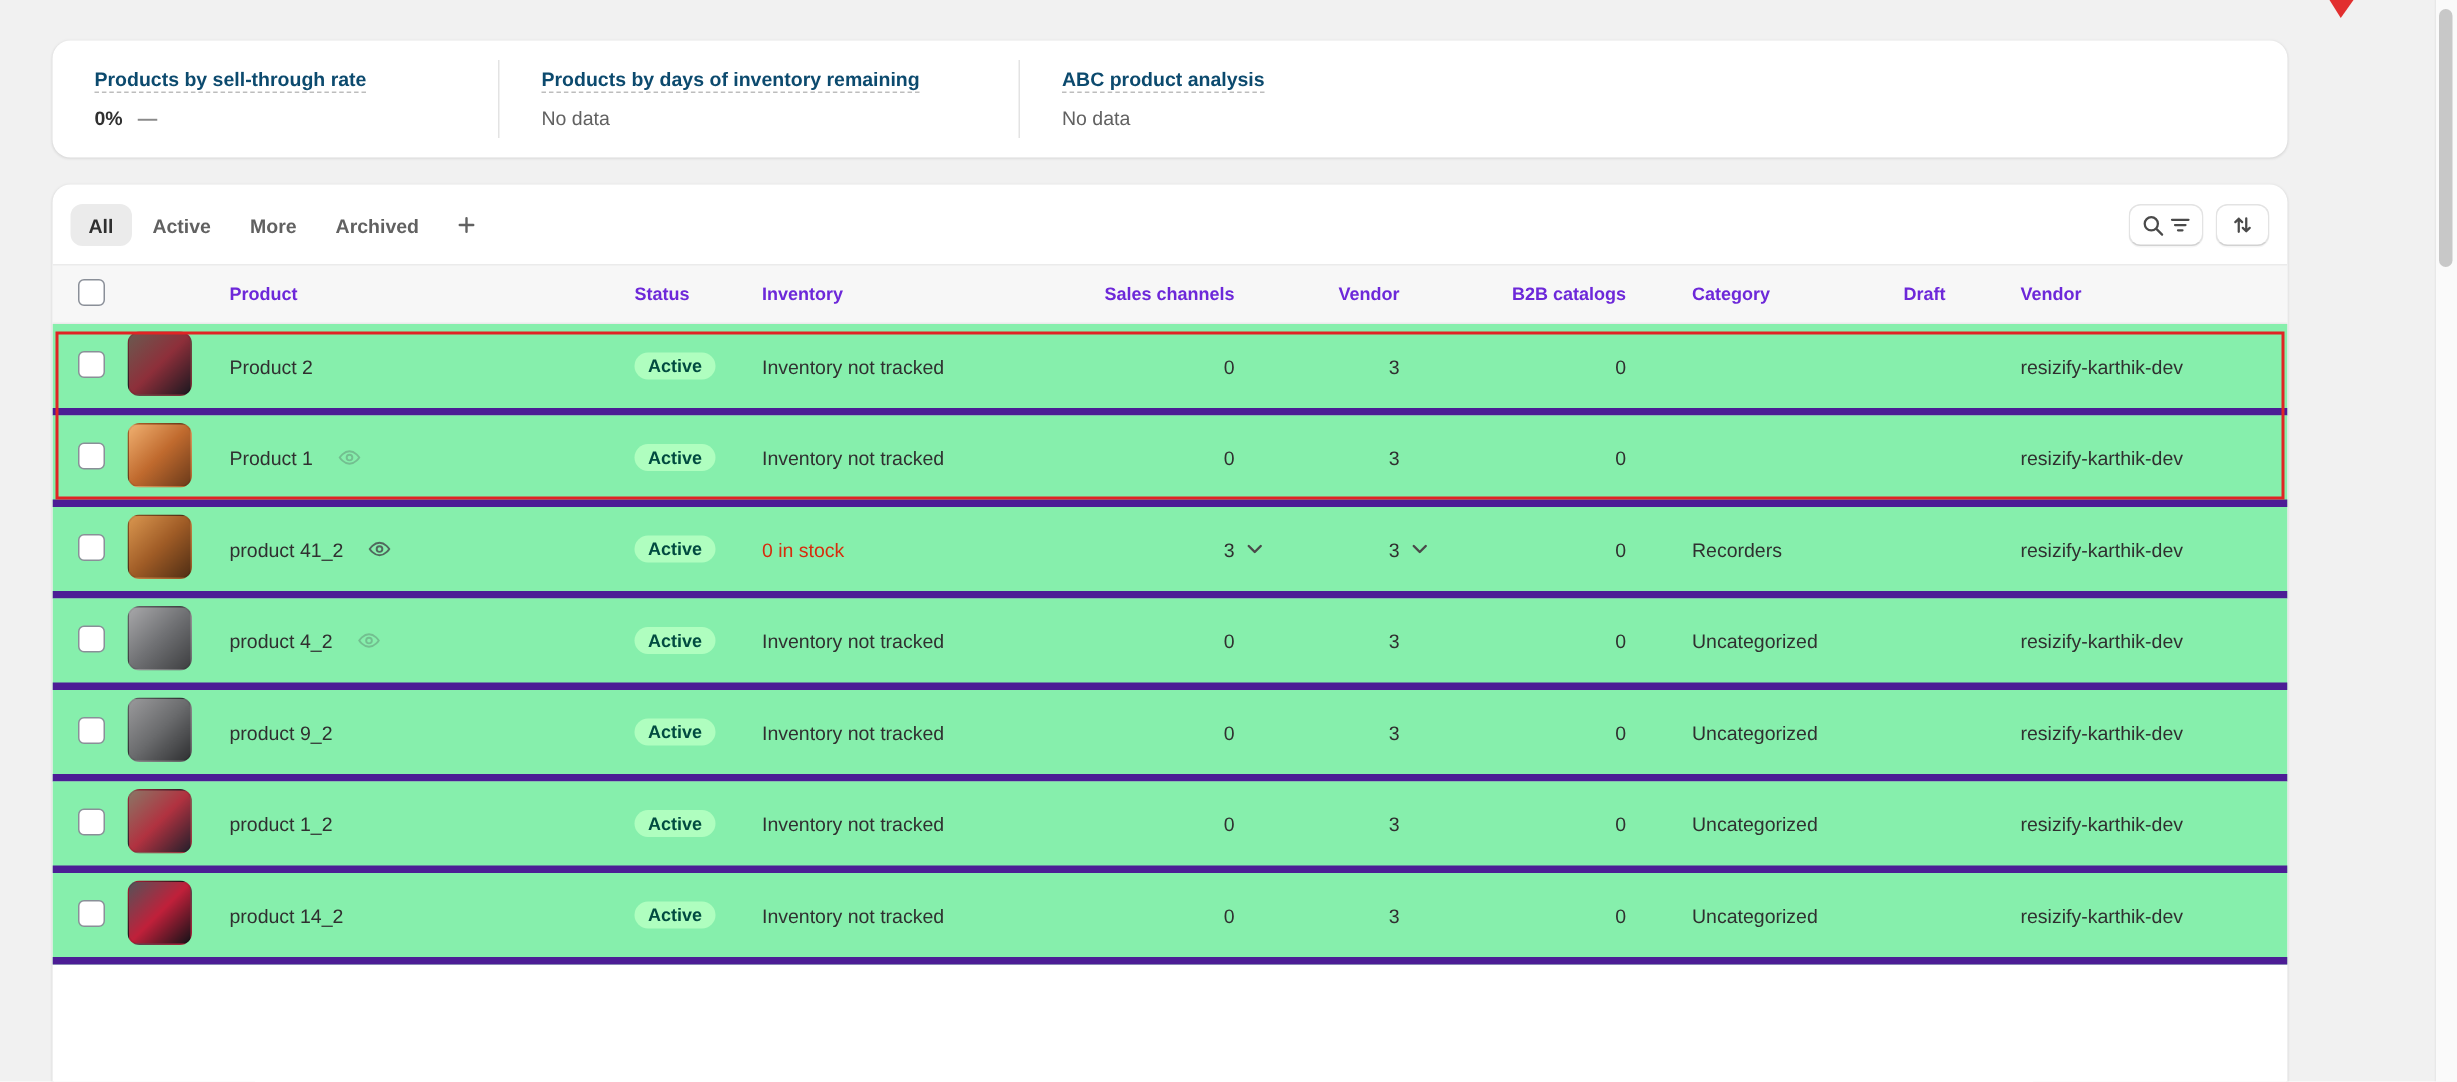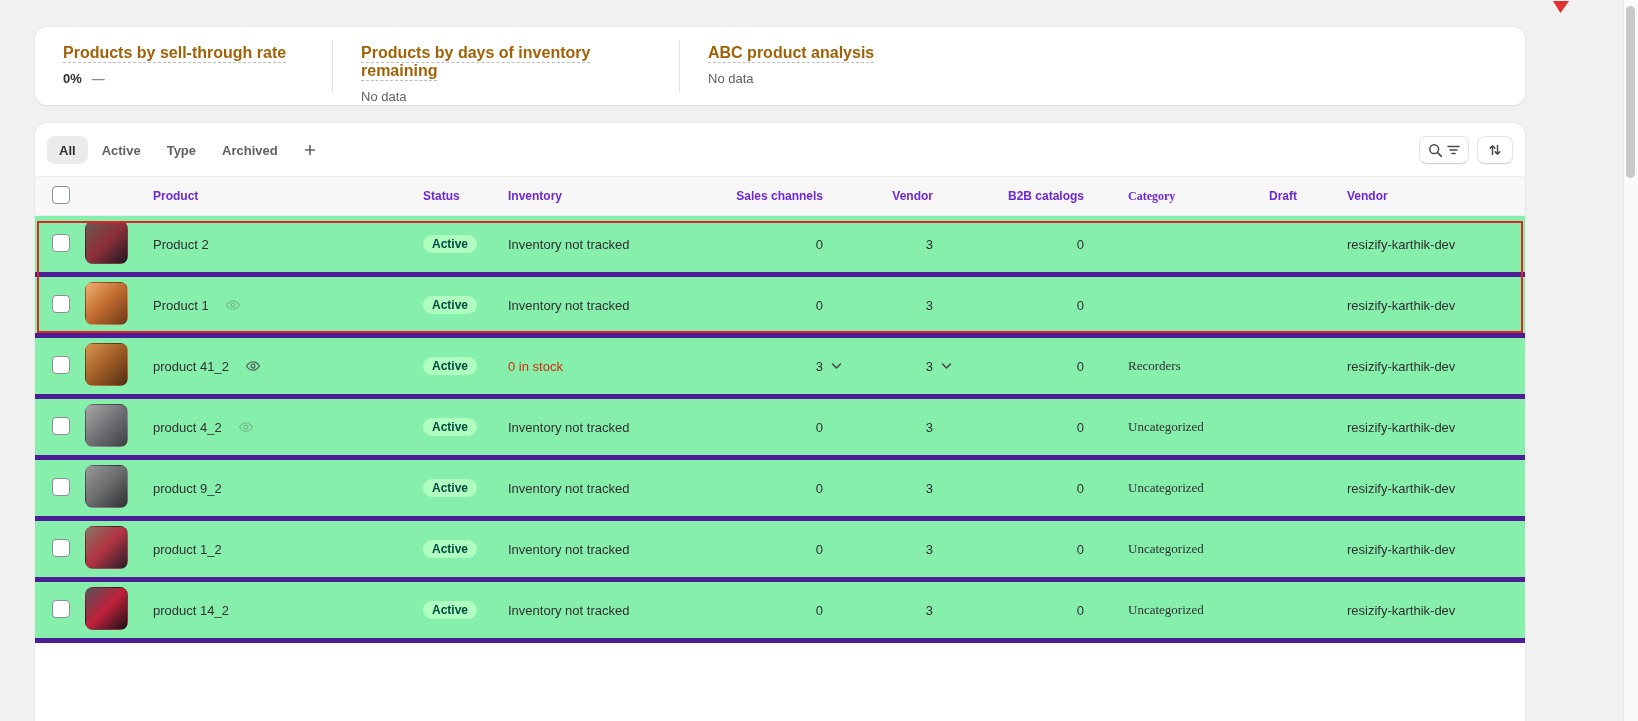--- a/index.html
+++ b/index.html
@@ -31,21 +31,21 @@
     margin-top:27px; height:78px; background:#fff; border-radius:12px;
     box-shadow:0 1px 2px rgba(0,0,0,.07), 0 0 2px rgba(0,0,0,.05);
     display:flex; align-items:stretch;
   }
   .an-sec { padding:17px 28px 0; }
   .an-sec.s1 { width:297px; }
   .an-sec.s2 { width:346px; }
   .an-sec.s3 { flex:1; }
   .an-div { width:1px; background:#e3e3e3; height:52px; align-self:center; }
   .an-title {
-    font-size:16px; font-weight:600; color:#a16207; display:inline-block; cursor:pointer;
+    font-size:13px; font-weight:600; color:#0c4a6e; display:inline-block; cursor:pointer;
     text-decoration:underline dashed; text-decoration-color:#bdbdbd;
     text-decoration-thickness:1px; text-underline-offset:4px;
   }
   .an-value { margin-top:9px; font-size:13px; color:#616161; display:flex; align-items:center; gap:10px; }
   .metric { font-weight:700; color:#303030; }
   .trend-dash { color:#8a8a8a; font-weight:600; }
 
   
   .main-card {
     margin-top:18px; height:616px; background:#fff; border-radius:12px 12px 0 0;
@@ -91,21 +91,21 @@
   .c-thumb { padding-left:2px; }
   .thumb { width:43px; height:43px; border-radius:8px; display:inline-block; border:1px solid rgba(0,0,0,.08); }
   .c-name { display:flex; align-items:center; gap:16px; }
   .badge {
     display:inline-block; padding:2px 9px; border-radius:10px;
     background:var(--status-active-bg,#affebf); color:var(--status-active-text,#014b40);
     font-size:12px; font-weight:600;
   }
   .c-num { text-align:right; padding-right:2px; position:relative; }
   .c-num .chev { position:absolute; right:-17px; top:50%; transform:translateY(-50%); }
-  .c-cat { padding-left:42px;font-family:Liberation Serif, serif; }
+  .c-cat { padding-left:42px; }
   .c-type { padding-left:35px; }
   .c-vendor { padding-left:35px; }
   .alert { color:var(--inventory-alert-text,#d72c0d); }
   .eye { flex:none; }
 
   .annotation-rect {
     position:absolute; left:2px; right:2px; top:5px; height:112px;
     border:2px solid var(--annotation-red,#e02424); pointer-events:none; z-index:3;
   }
 
@@ -139,21 +139,21 @@
       <div class="an-value">No data</div>
     </div>
   </div>
 
   <div class="main-card">
 
     <div class="tabs-bar">
       <div class="tabs">
         <button class="tab active">All</button>
         <button class="tab">Active</button>
-        <button class="tab">Type</button>
+        <button class="tab">More</button>
         <button class="tab">Archived</button>
         <button class="tab-add">
           <svg width="14" height="14" viewBox="0 0 14 14" fill="none" stroke="#616161" stroke-width="1.6" stroke-linecap="round">
               <path d="M7 2.5 V11.5 M2.5 7 H11.5"></path>
             </svg>
         </button>
       </div>
       <div class="tab-tools">
         <button class="icon-btn">
           <svg width="15" height="15" viewBox="0 0 15 15" fill="none" stroke="#4a4a4a" stroke-width="1.5">

